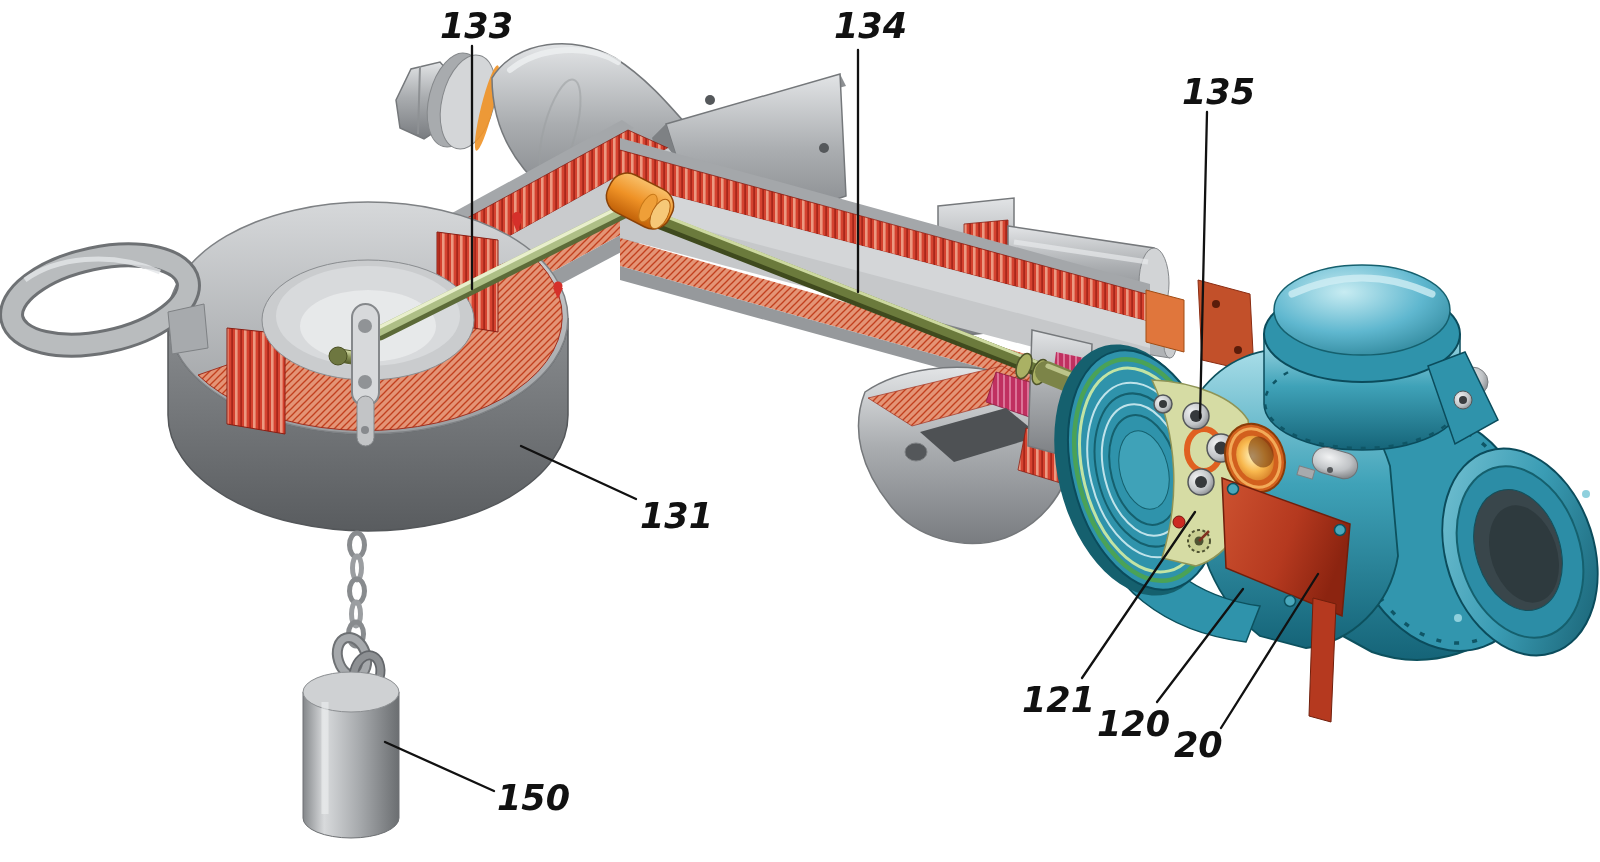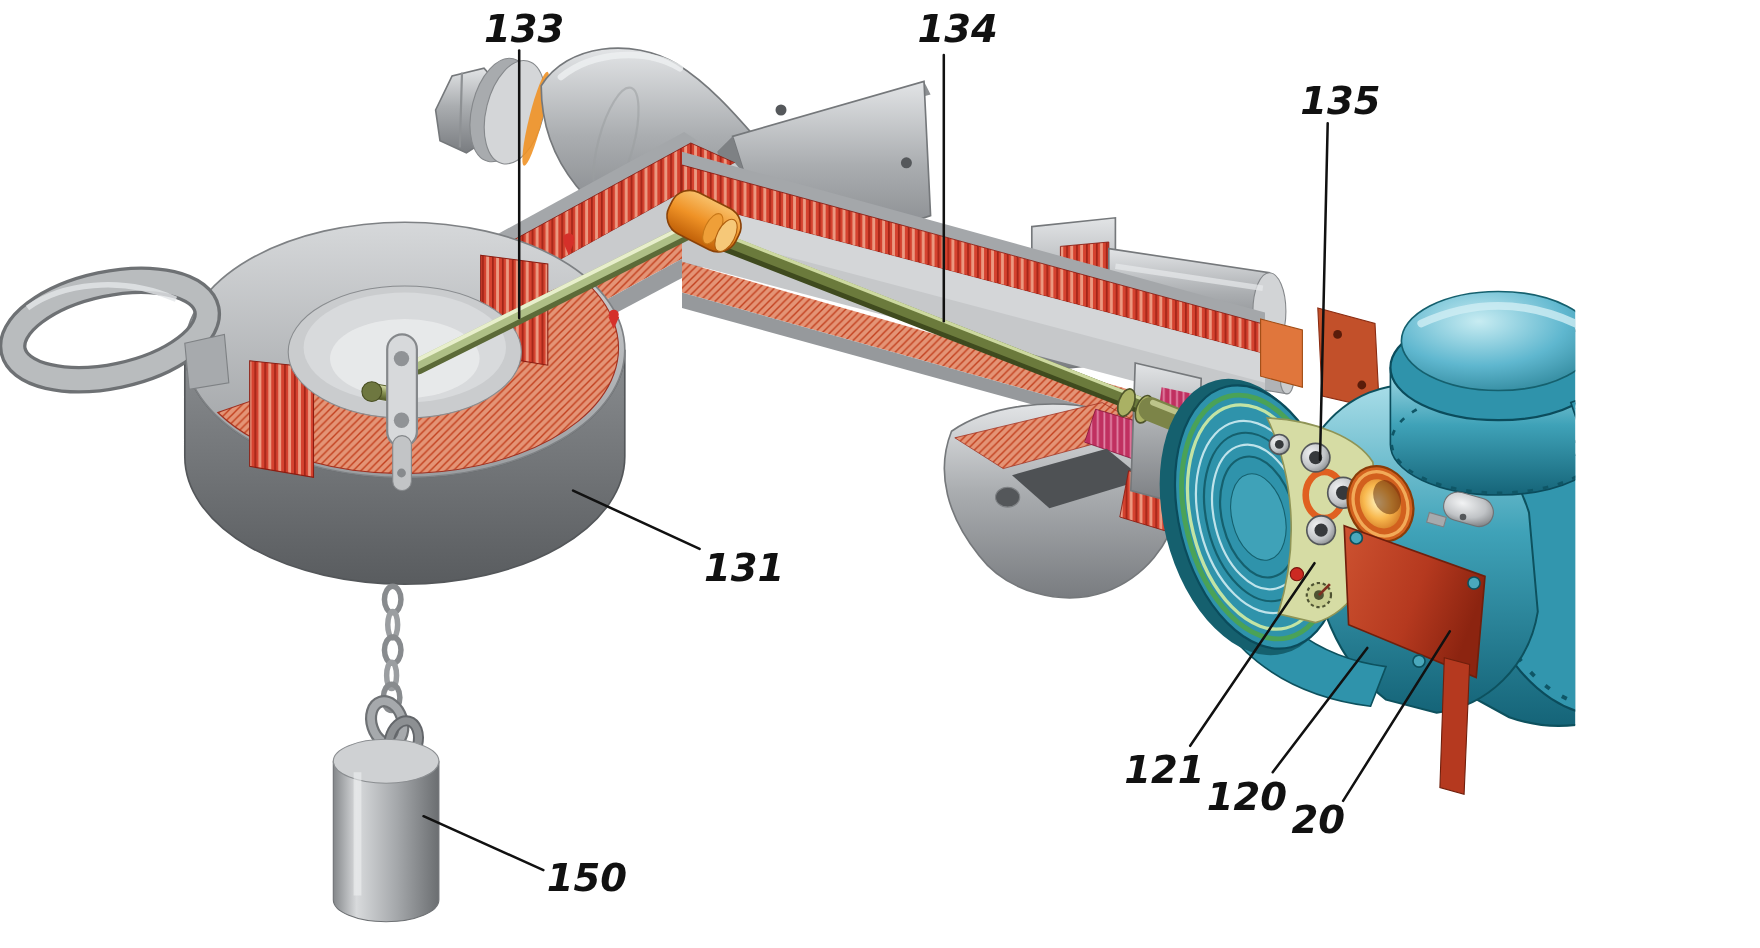--- a/index.html
+++ b/index.html
@@ -1,16 +1,16 @@
 <!DOCTYPE html>
 <html style="--figure-bg: #ffffff; --label-ink: #111111; --cut-red: #d5422f; --hatch-salmon: #e49476; --hatch-crimson: #c03060; --metal-light: #d8dadc; --metal-mid: #a7aaad; --metal-dark: #6f7276; --rod-pale: #aebf86; --rod-olive: #6b7a3c; --tee-orange: #ef9226; --housing-teal: #3fa2b8; --housing-teal-dark: #0d515e; --housing-teal-light: #a8dde8; --panel-olive: #d6dca4; --port-orange: #d2601e; --plate-red: #b5391f;"><head>
 <meta charset="utf-8">
 <style>
   html,body{margin:0;padding:0;background:#fff;}
-  .stage{width:1432px;height:862px;position:relative;background:var(--figure-bg,#ffffff);overflow:hidden;
+  .stage{width:1600px;height:862px;position:relative;background:var(--figure-bg,#ffffff);overflow:hidden;
          font-family:"DejaVu Sans",sans-serif;}
   svg{display:block;}
   .callout{font-family:"DejaVu Sans","Liberation Sans",sans-serif;
            font-style:italic;font-weight:700;font-size:35px;
            fill:var(--label-ink,#111111);}
   .leader{stroke:var(--label-ink,#1a1a1a);stroke-width:2.3;fill:none;stroke-linecap:round;}
   .outl{stroke:#75787b;stroke-width:1.5;}
 </style>
 </head>
 <body>

